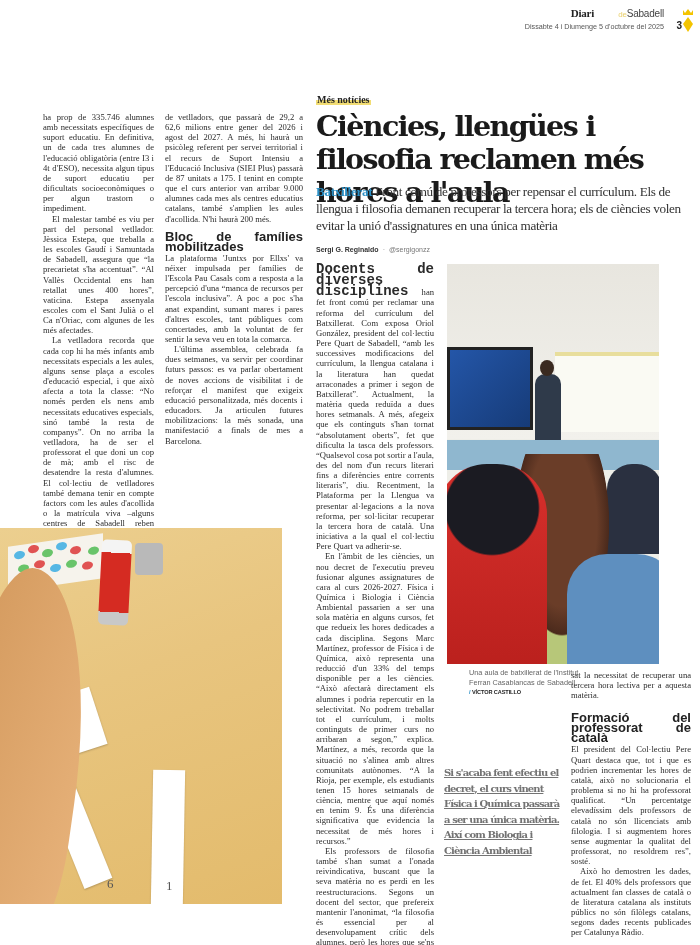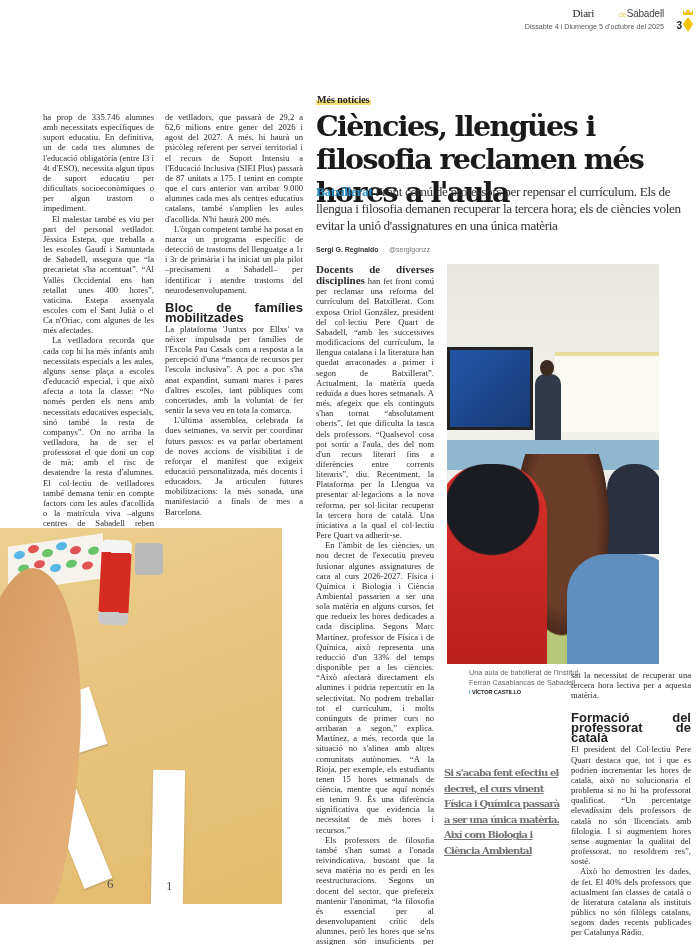--- a/index.html
+++ b/index.html
@@ -2,21 +2,21 @@
 <html><head>
 <meta charset="utf-8">
 <style>
   * { box-sizing: border-box; margin: 0; padding: 0; }
   html, body { width: 700px; height: 945px; background: #ffffff; overflow: hidden; }
   body { position: relative; font-family: "Liberation Serif", "DejaVu Serif", serif; color: #2a2a2a; }
 
   
   .masthead { position: absolute; right: 6px; top: 4px; width: 230px; height: 34px; }
   .brand { position: absolute; right: 30px; top: 3px; font-family: "Liberation Sans", sans-serif; font-size: 10px; color: #222; letter-spacing: -0.2px; }
-  .brand b { font-family: "Liberation Serif", serif; font-weight: normal; font-size: 11px; margin-left: 36px; }
+  .brand b { font-family: "Liberation Serif", serif; font-weight: bold; font-size: 11px; margin-left: 36px; }
   .brand .de { color: #e9cf6b; font-size: 8px; padding-left: 24px; }
   .brand .sab { color: #444; }
   .dateline { position: absolute; right: 30px; top: 18px; font-family: "Liberation Sans", sans-serif; font-size: 7.2px; color: #555; white-space: nowrap; }
   .pagenum { position: absolute; right: 12px; top: 16px; font-family: "Liberation Sans", sans-serif; font-weight: bold; font-size: 10px; color: #222; }
   .shield { position: absolute; right: 0px; top: 4px; width: 12px; height: 26px; }
 
   
   .col { position: absolute; font-size: 8.6px; line-height: 10.15px; text-align: justify; hyphens: auto; color: #2b2b2b; }
   .col p { text-indent: 0; }
   .col p.ind { text-indent: 9px; }
@@ -39,21 +39,21 @@
   .headline { position: absolute; left: 316px; top: 110px; width: 384px; font-family: "DejaVu Serif", "Liberation Serif", serif; font-weight: bold; font-size: 28.5px; line-height: 33px; letter-spacing: -1.6px; color: #1a1a1a; }
   .standfirst { position: absolute; left: 316px; top: 183px; width: 384px; font-family: "Liberation Serif", serif; font-size: 13.2px; line-height: 17px; color: #333; letter-spacing: -0.35px; }
   .standfirst .tag { font-weight: bold; color: #2a8fc5; }
 
   .byline { position: absolute; left: 316px; top: 246px; font-family: "Liberation Sans", sans-serif; font-size: 7px; color: #333; }
   .byline b { font-weight: bold; }
   .byline .sep { color: #aaa; margin: 0 4px; }
   .byline .handle { color: #777; }
 
   .c3 { left: 316px; top: 264px; width: 118px; }
-  .c3 .lead { font-weight: bold; font-size: 11px; }
+  .c3 .lead { font-weight: bold; font-size: 14px; font-family: Liberation Mono, monospace; }
 
   
   .photo-right { position: absolute; left: 447px; top: 264px; width: 212px; height: 400px; background: #eeeee8; overflow: hidden; }
   .pr-wall { position: absolute; left: 0; top: 0; width: 100%; height: 175px; background: linear-gradient(#e8e6df, #f2f1ec); }
   .pr-screen { position: absolute; left: 0; top: 83px; width: 86px; height: 83px; background: linear-gradient(135deg, #2456a8, #163b78); border: 3px solid #222; }
   .pr-board { position: absolute; left: 108px; top: 88px; width: 104px; height: 80px; background: #fafaf3; border-top: 4px solid #e8de9c; }
   .pr-teacher { position: absolute; left: 88px; top: 110px; width: 26px; height: 70px; background: #2f3a4a; border-radius: 10px 10px 2px 2px; }
   .pr-head { position: absolute; left: 93px; top: 96px; width: 14px; height: 16px; background: #3a2a20; border-radius: 50%; }
   .pr-blue-band { position: absolute; left: 0; top: 176px; width: 100%; height: 30px; background: #8fb7cf; }
   .pr-kid1 { position: absolute; left: -10px; top: 200px; width: 110px; height: 220px; background: radial-gradient(circle at 50% 20%, #1b1b22 25%, transparent 26%), linear-gradient(#d7302c, #b81f1c); background-repeat: no-repeat; border-radius: 50px 50px 0 0; }
@@ -88,21 +88,20 @@
 
 <div class="col c1">
   <p>ha prop de 335.746 alumnes amb necessitats específiques de suport educatiu. En definitiva, un de cada tres alumnes de l'educació obligatòria (entre I3 i 4t d'ESO), necessita algun tipus de suport educatiu per dificultats socioeconòmiques o per algun trastorn o impediment.</p>
   <p class="ind">El malestar també es viu per part del personal vetllador. Jèssica Estepa, que treballa a les escoles Gaudí i Samuntada de Sabadell, assegura que “la precarietat s'ha accentuat”. “Al Vallès Occidental ens han retallat unes 400 hores”, vaticina. Estepa assenyala escoles com el Sant Julià o el Ca n'Oriac, com algunes de les més afectades.</p>
   <p class="ind">La vetlladora recorda que cada cop hi ha més infants amb necessitats especials a les aules, alguns sense plaça a escoles d'educació especial, i que això afecta a tota la classe: “No només perden els nens amb necessitats educatives especials, sinó també la resta de companys”. On no arriba la vetlladora, ha de ser el professorat el que doni un cop de mà; amb el risc de desatendre la resta d'alumnes. El col·lectiu de vetlladores també demana tenir en compte factors com les aules d'acollida o la matrícula viva –alguns centres de Sabadell reben desenes d'alumnes nous pocs dies després d'haver començat el curs– perquè tensen encara més el paper d'aquestes professionals a l'escola.</p>
   <p class="ind">Per la seva banda, el Departament d'Educació respon amb l'increment de la inversió en el servei</p>
 </div>
 
 <div class="col c2">
   <p>de vetlladors, que passarà de 29,2 a 62,6 milions entre gener del 2026 i agost del 2027. A més, hi haurà un psicòleg referent per servei territorial i el recurs de Suport Intensiu a l'Educació Inclusiva (SIEI Plus) passarà de 87 unitats a 175. I tenint en compte que el curs anterior van arribar 9.000 alumnes cada mes als centres educatius catalans, també s'amplien les aules d'acollida. N'hi haurà 200 més.</p>
-  <p class="ind">L'òrgan competent també ha posat en marxa un programa específic de detecció de trastorns del llenguatge a 1r i 3r de primària i ha iniciat un pla pilot –precisament a Sabadell– per identificar i atendre trastorns del neurodesenvolupament.</p>
   <div class="subhead">Bloc de famílies mobilitzades</div>
   <p>La plataforma 'Juntxs por Ellxs' va néixer impulsada per famílies de l'Escola Pau Casals com a resposta a la percepció d'una “manca de recursos per l'escola inclusiva”. A poc a poc s'ha anat expandint, sumant mares i pares d'altres escoles, tant públiques com concertades, amb la voluntat de fer sentir la seva veu en tota la comarca.</p>
   <p class="ind">L'última assemblea, celebrada fa dues setmanes, va servir per coordinar futurs passos: es va parlar obertament de noves accions de visibilitat i de reforçar el manifest que exigeix educació personalitzada, més docents i educadors. Ja articulen futures mobilitzacions: la més sonada, una manifestació a finals de mes a Barcelona.</p>
 </div>
 
 <div class="photo-left" title="Children's hands working with cut-out cards and a glue stick on a wooden table">
   <div class="stickers">
     <span class="dot" style="left:6px;top:6px;background:#56b7e4"></span>
     <span class="dot" style="left:20px;top:2px;background:#e05353"></span>
     <span class="dot" style="left:34px;top:8px;background:#69c46a"></span>

